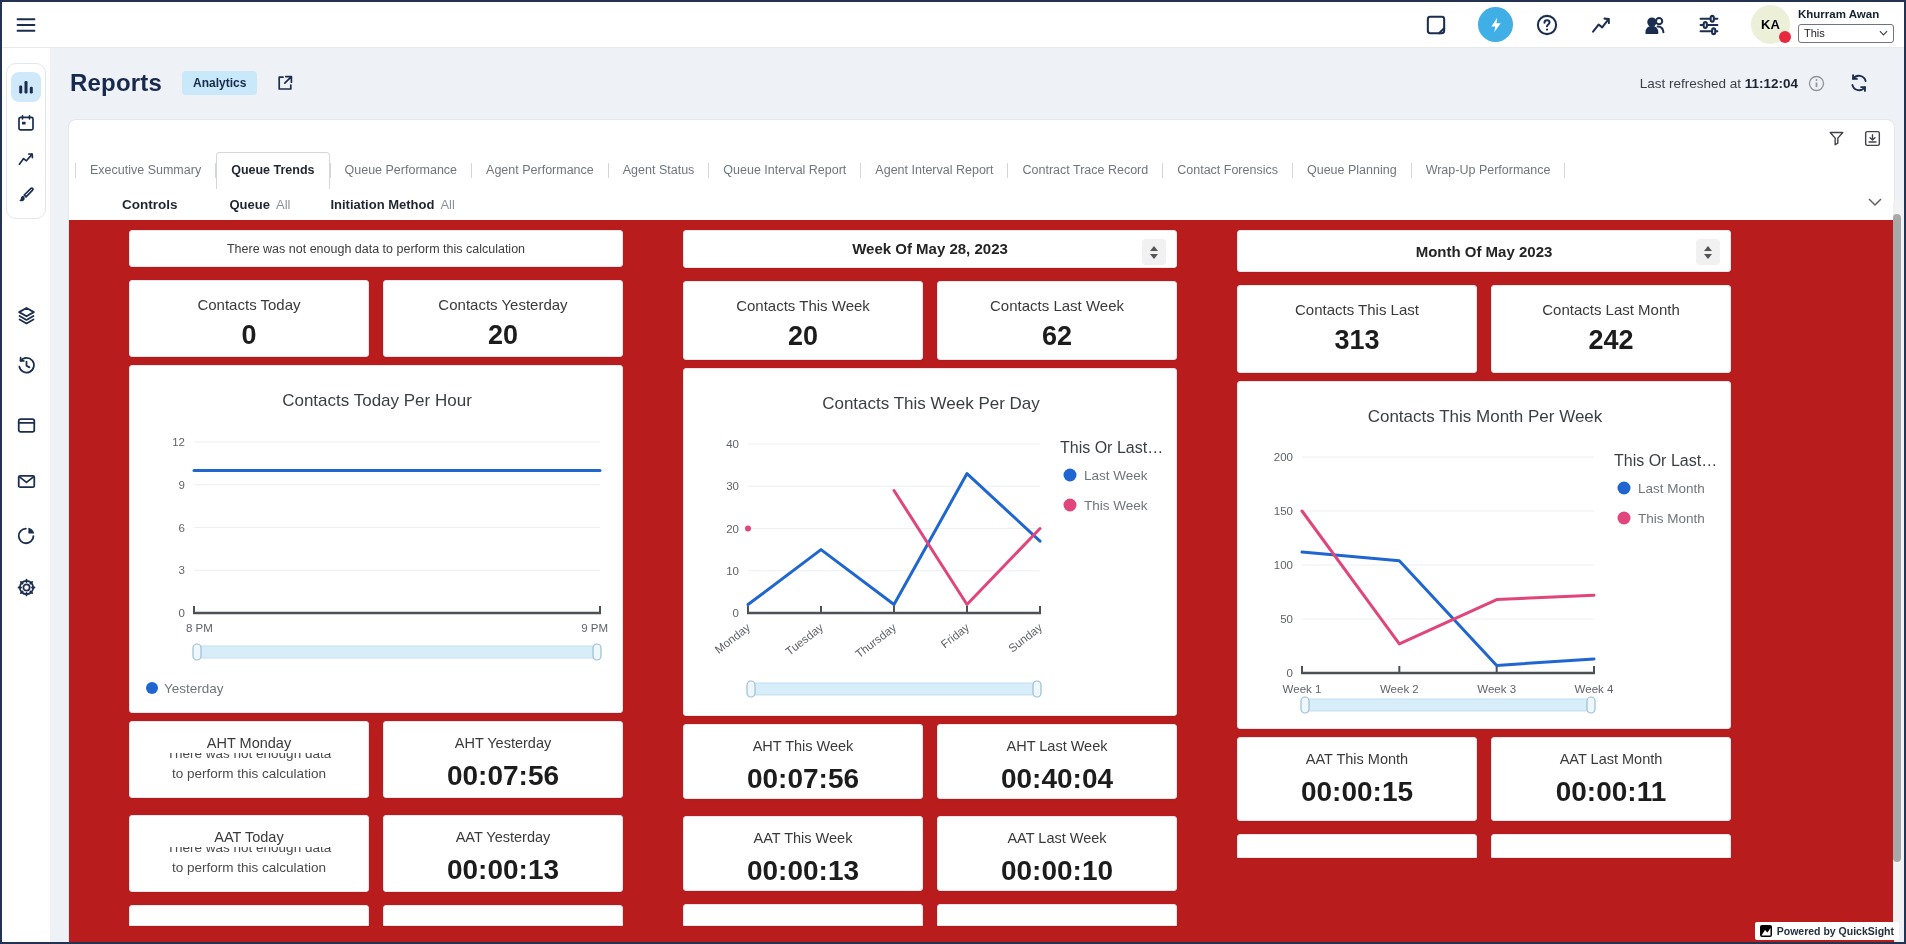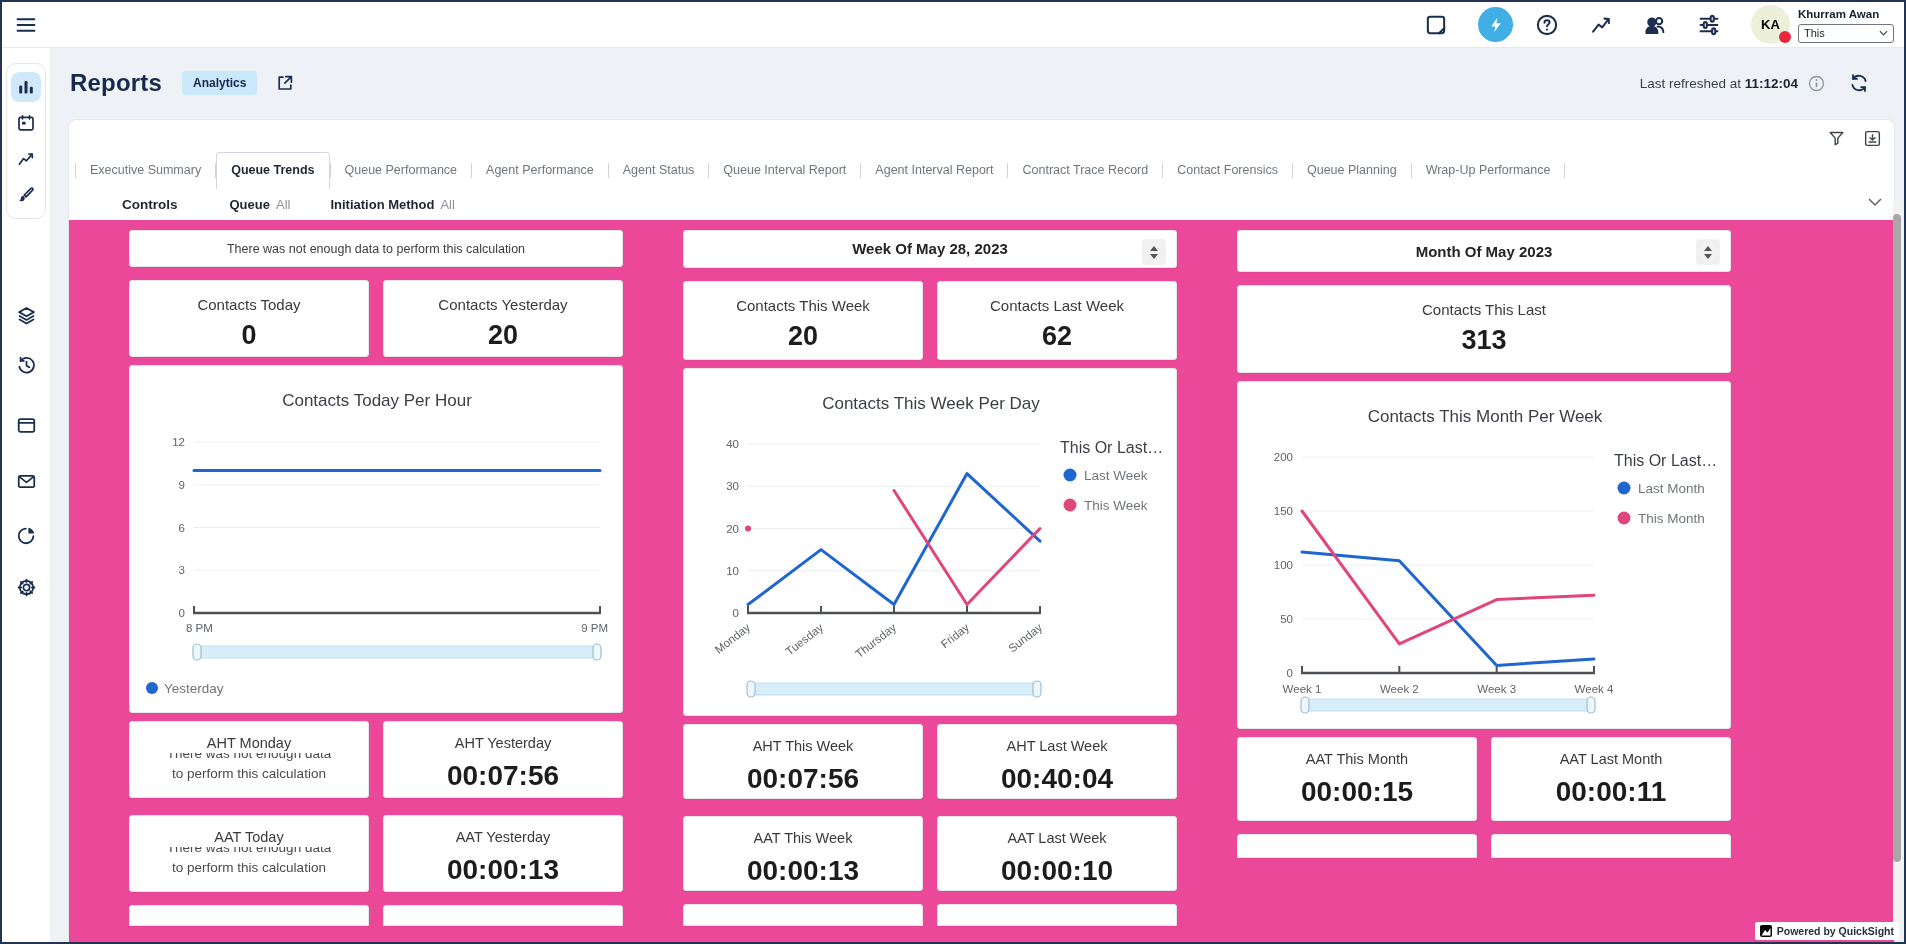--- a/index.html
+++ b/index.html
@@ -62,21 +62,21 @@
   
   .controls{position:absolute;top:68px;left:0;right:0;height:32px;display:flex;align-items:center;
     padding-left:9px;font-size:13px;margin-left:44px;}
   .c-label{font-weight:bold;color:#1f2530;margin-right:52px;font-size:13.5px;}
   .c-filter{margin-right:40px;color:#1f2530;text-align:right;}
   .c-filter b{font-weight:bold;}
   .c-val{color:#8e9399;margin-left:6px;}
   .c-chevron{position:absolute;right:12px;top:10px;cursor:pointer;}
 
   
-  .dashboard{position:absolute;top:100px;left:0;right:0;bottom:0;background:#ec4899;
+  .dashboard{position:absolute;top:100px;left:0;right:0;bottom:0;background:#b91c1c;
     padding:10px 0 16px 60px;display:flex;gap:60px;overflow:hidden;}
   .column{width:494px;flex:none;display:flex;flex-direction:column;}
   .card{background:#fff;border:1px solid #e3e6ea;border-radius:3px;box-shadow:0 1px 2px rgba(0,0,0,.04);
     box-sizing:border-box;position:relative;}
   .hdr-card{height:42px;margin-bottom:13px;display:flex;align-items:center;justify-content:center;}
   .hdr-text{font-size:15px;font-weight:bold;color:#242424;}
   .hdr-text.sm{font-size:12.5px;font-weight:normal;color:#3c3c3c;}
   .stepper{position:absolute;right:10px;top:8px;width:24px;height:26px;background:#f1f1f1;
     border-radius:4px;display:flex;flex-direction:column;align-items:center;justify-content:center;cursor:pointer;}
   .tri{width:0;height:0;border-left:4.5px solid transparent;border-right:4.5px solid transparent;}
@@ -487,20 +487,24 @@
             <div class="stepper">
                 <span class="tri up"></span>
                 <span class="tri down"></span>
               </div>
           </div>
           <div class="two-row kpi-row">
             <div class="card">
               <div class="kpi-title">Contacts This Last</div>
               <div class="kpi-value">313</div>
             </div>
+            <div class="card">
+              <div class="kpi-title">Contacts Last Month</div>
+              <div class="kpi-value">242</div>
+            </div>
           </div>
           <div class="card chart-card">
             <svg id="chart-2" width="494" height="348">
                 <text x="247" y="40" text-anchor="middle" font-size="17" fill="#3b3f44">Contacts This Month Per Week</text>
                 <text x="55" y="295" text-anchor="end" font-size="11.5" fill="#5f6368">0</text>
                 <line x1="64" y1="237" x2="356" y2="237" stroke="#eceef0" stroke-width="1"></line>
                 <text x="55" y="241" text-anchor="end" font-size="11.5" fill="#5f6368">50</text>
                 <line x1="64" y1="183" x2="356" y2="183" stroke="#eceef0" stroke-width="1"></line>
                 <text x="55" y="187" text-anchor="end" font-size="11.5" fill="#5f6368">100</text>
                 <line x1="64" y1="129" x2="356" y2="129" stroke="#eceef0" stroke-width="1"></line>

